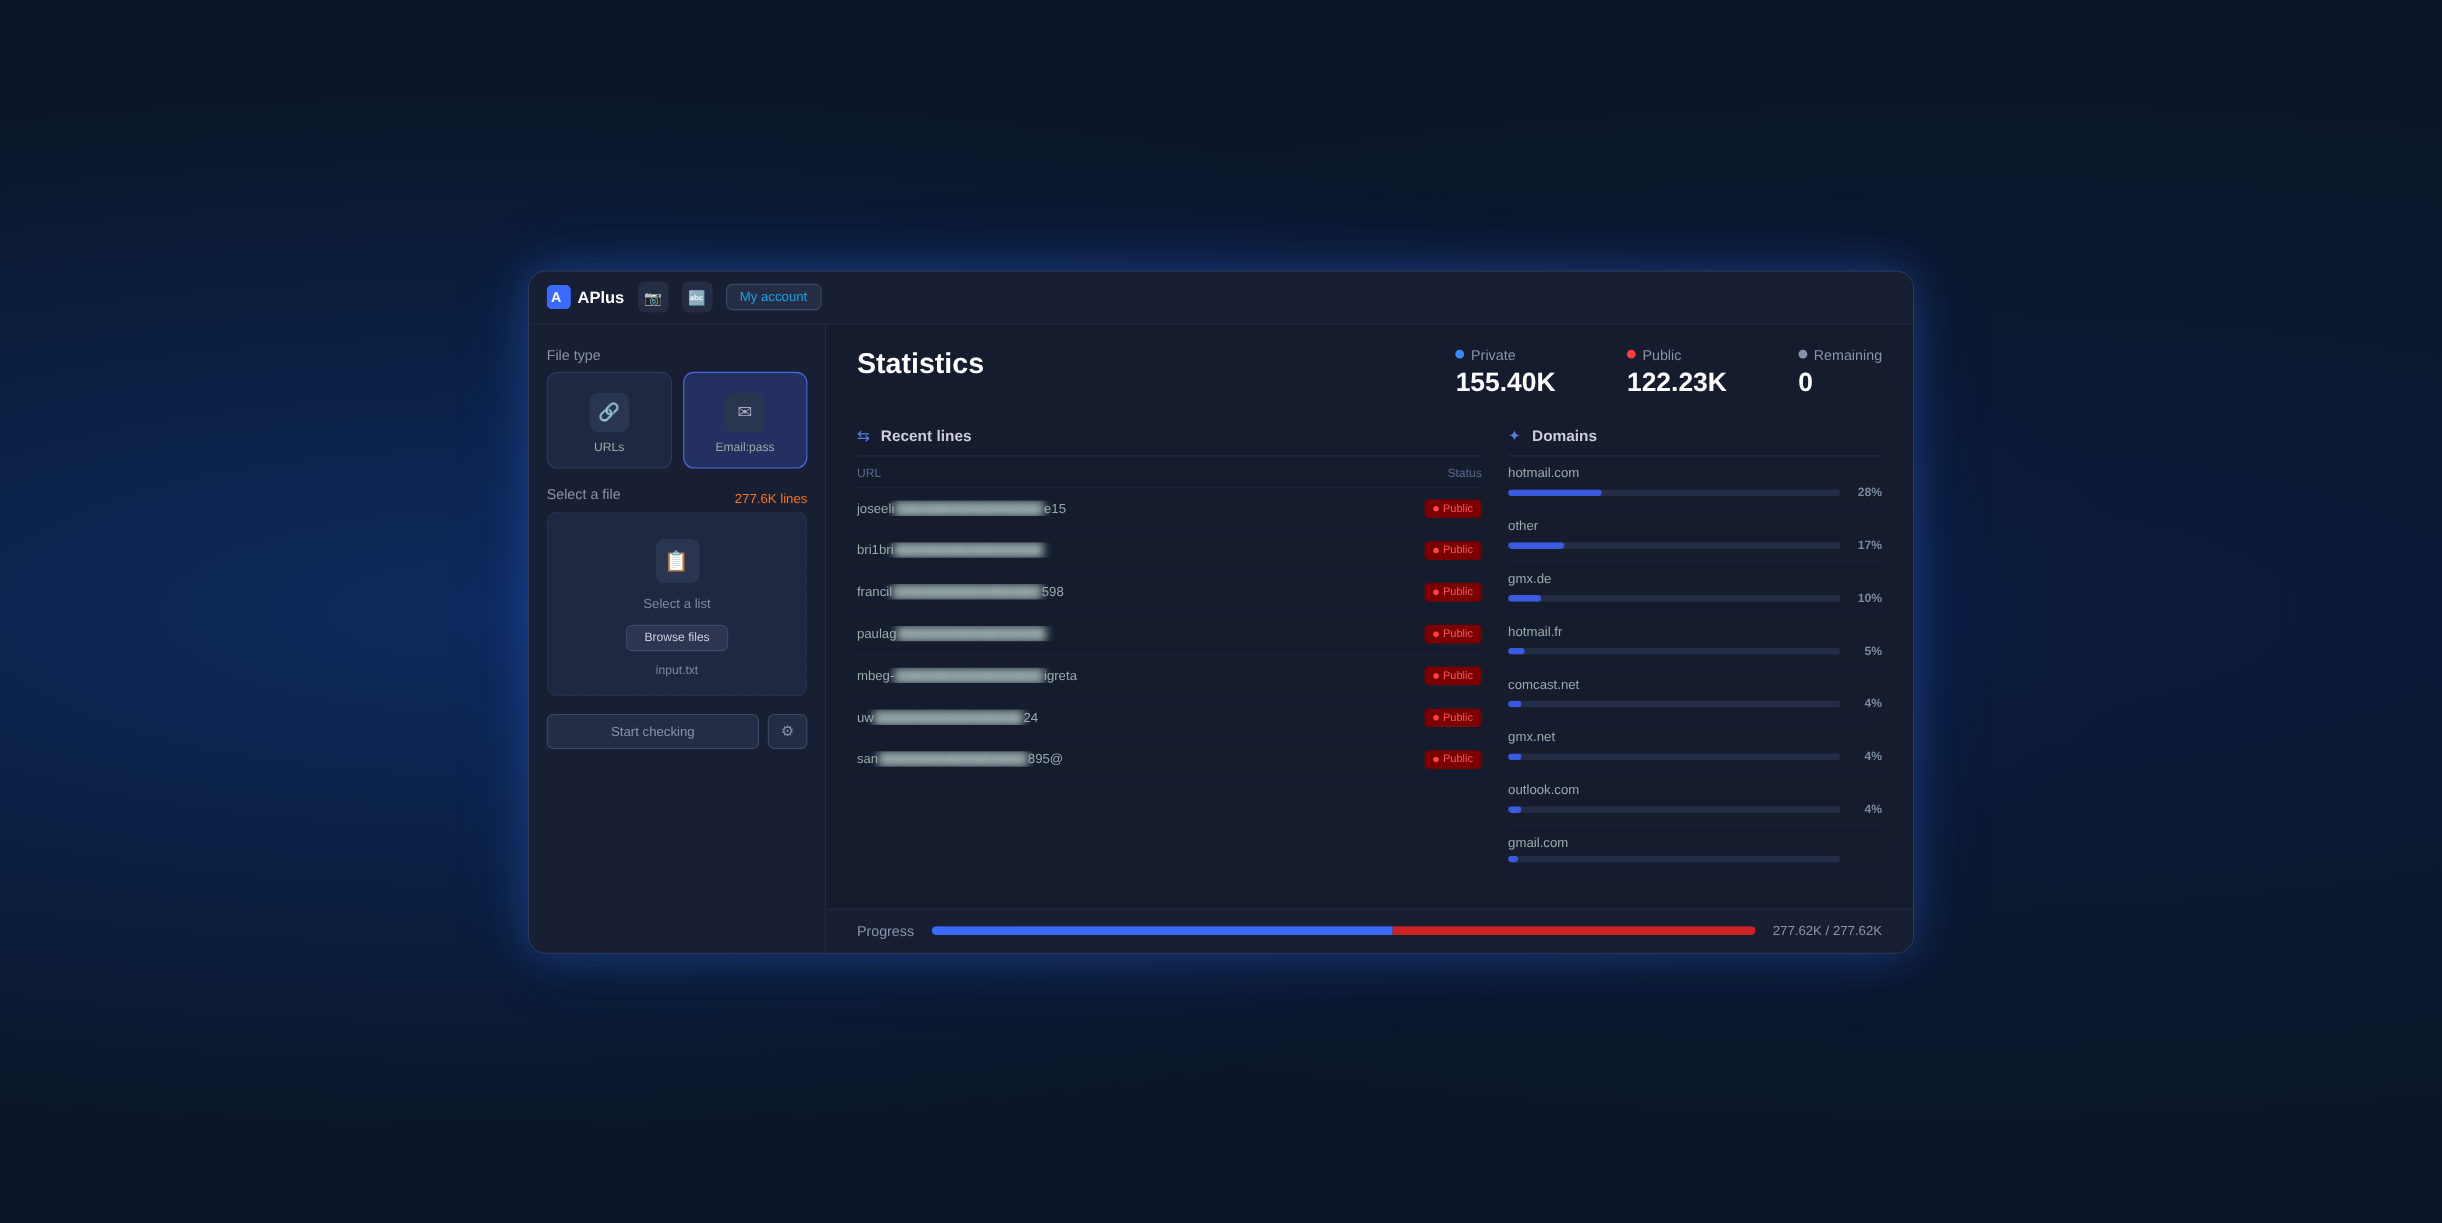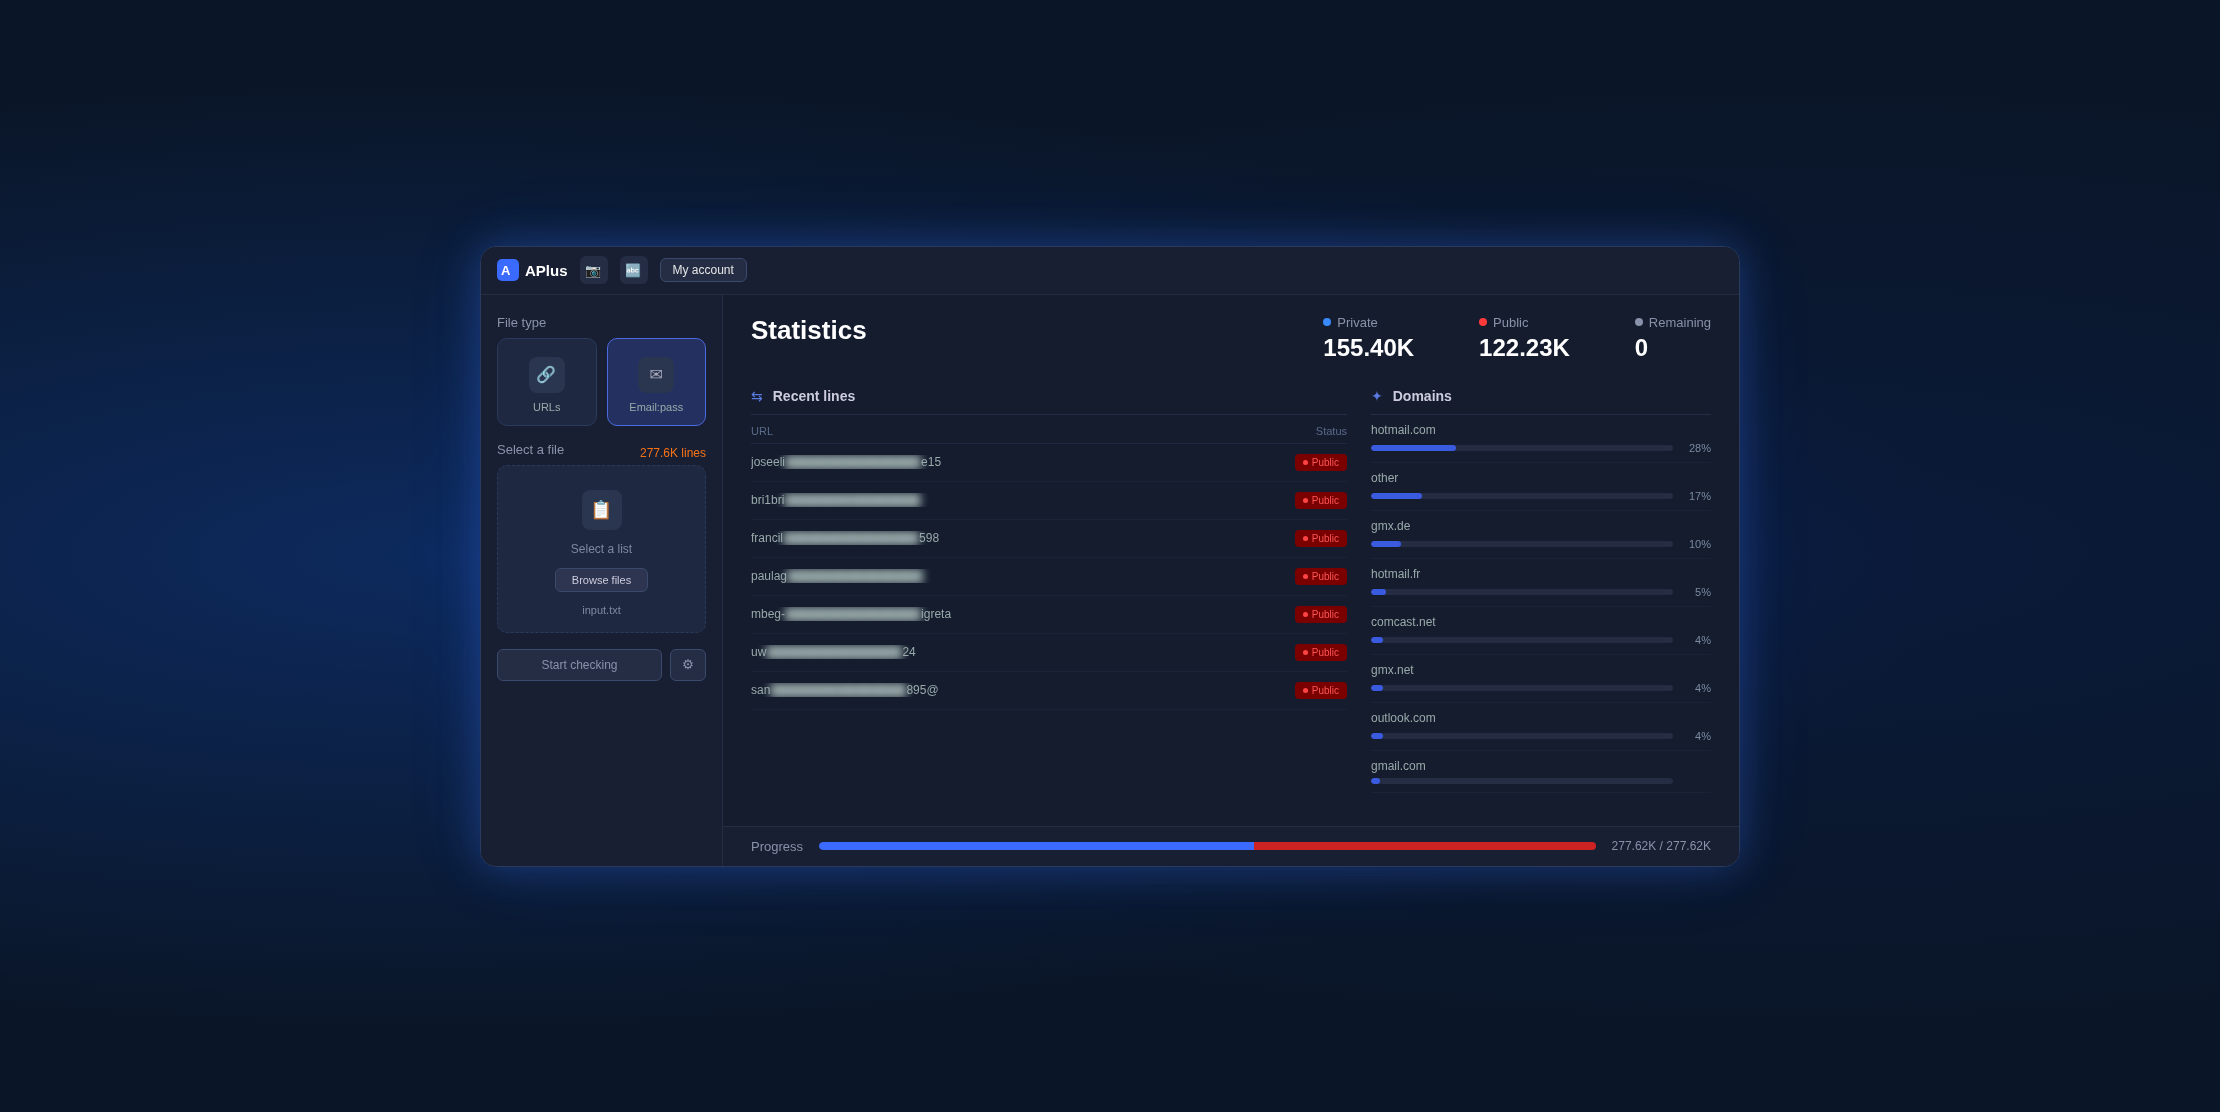--- a/index.html
+++ b/index.html
@@ -66,34 +66,34 @@
       cursor: pointer;
       color: #aab;
       font-size: 13px;
     }
 
     .my-account-btn {
       background: #252d45;
       border: 1px solid #3a4a6a;
       border-radius: 6px;
       padding: 4px 12px;
-      color: #e5e5e5;
+      color: #0ea5e9;
       font-size: 12px;
       cursor: pointer;
     }
 
     
     .main-content {
       display: flex;
       flex: 1;
     }
 
     
     .sidebar {
-      width: 242px;
+      width: 270px;
       background: #181f33;
       border-right: 1px solid #252d45;
       padding: 20px 16px;
       display: flex;
       flex-direction: column;
       gap: 16px;
     }
 
     .sidebar-section-label {
       font-size: 13px;
@@ -410,20 +410,21 @@
     .domain-name {
       font-size: 12px;
       color: #9aa;
       margin-bottom: 5px;
     }
 
     .domain-bar-row {
       display: flex;
       align-items: center;
       gap: 8px;
+      font-weight: bold;
     }
 
     .domain-bar-bg {
       flex: 1;
       height: 6px;
       background: #252d45;
       border-radius: 3px;
       overflow: hidden;
     }
 

